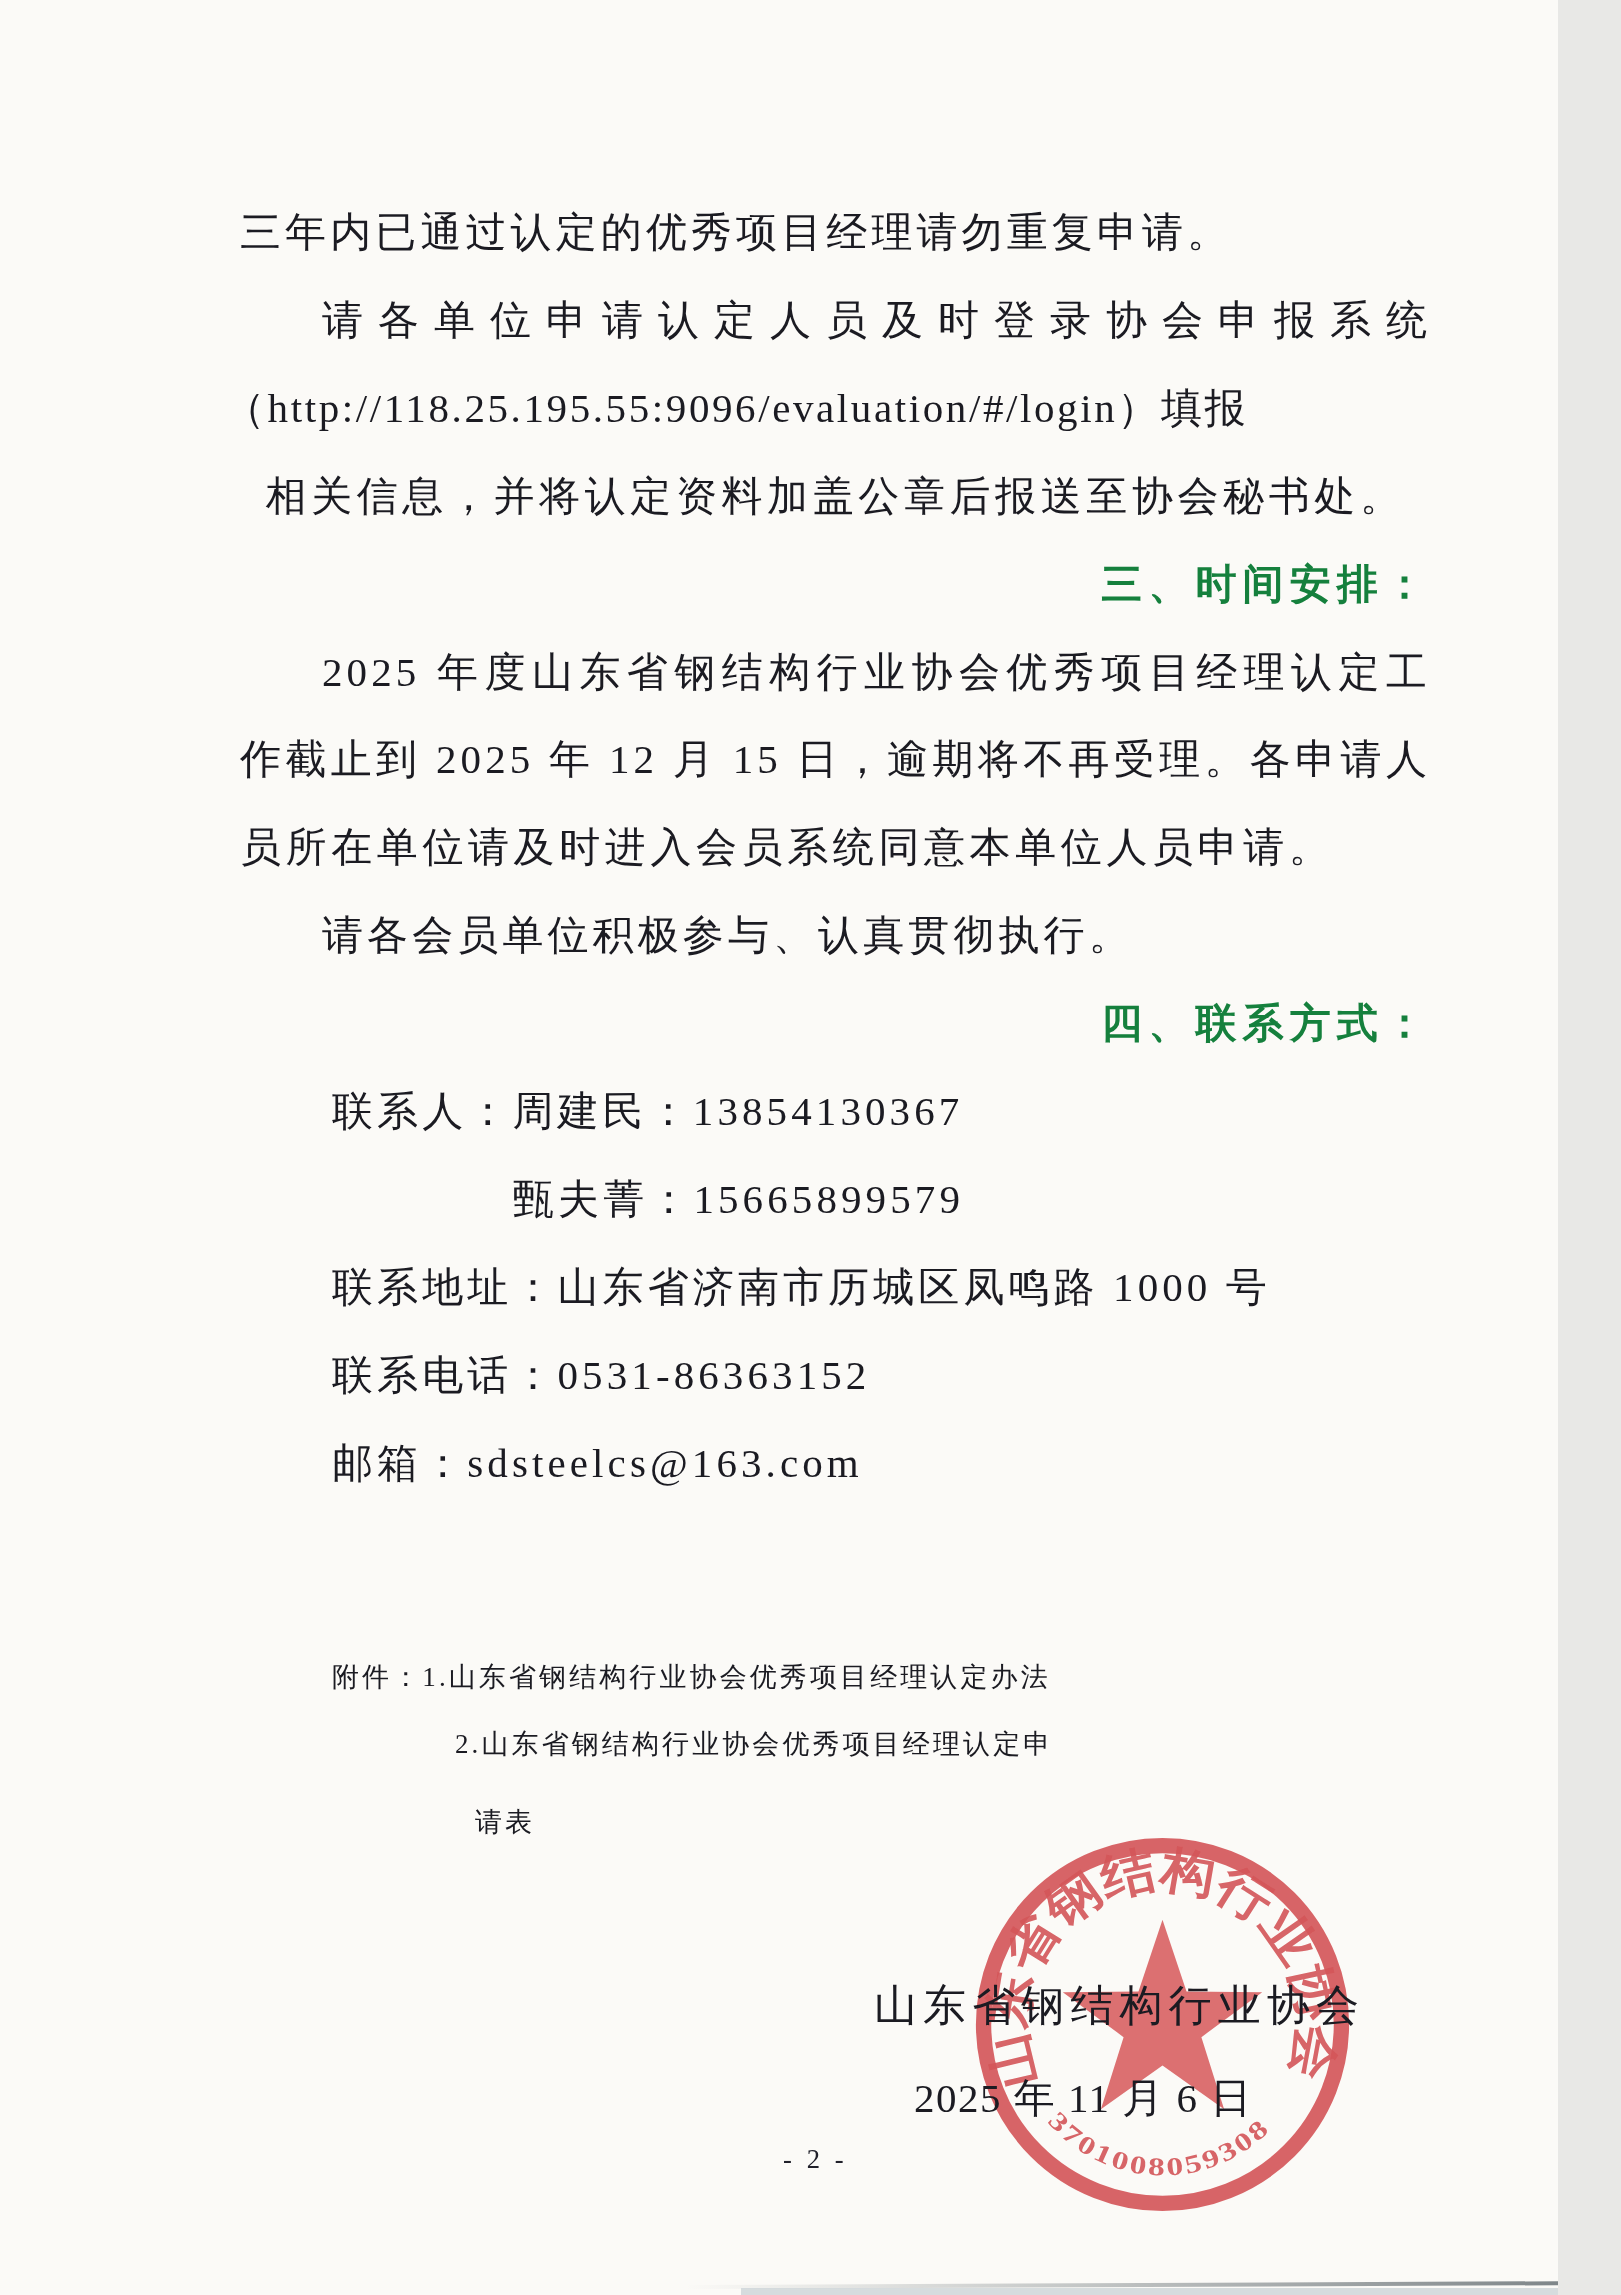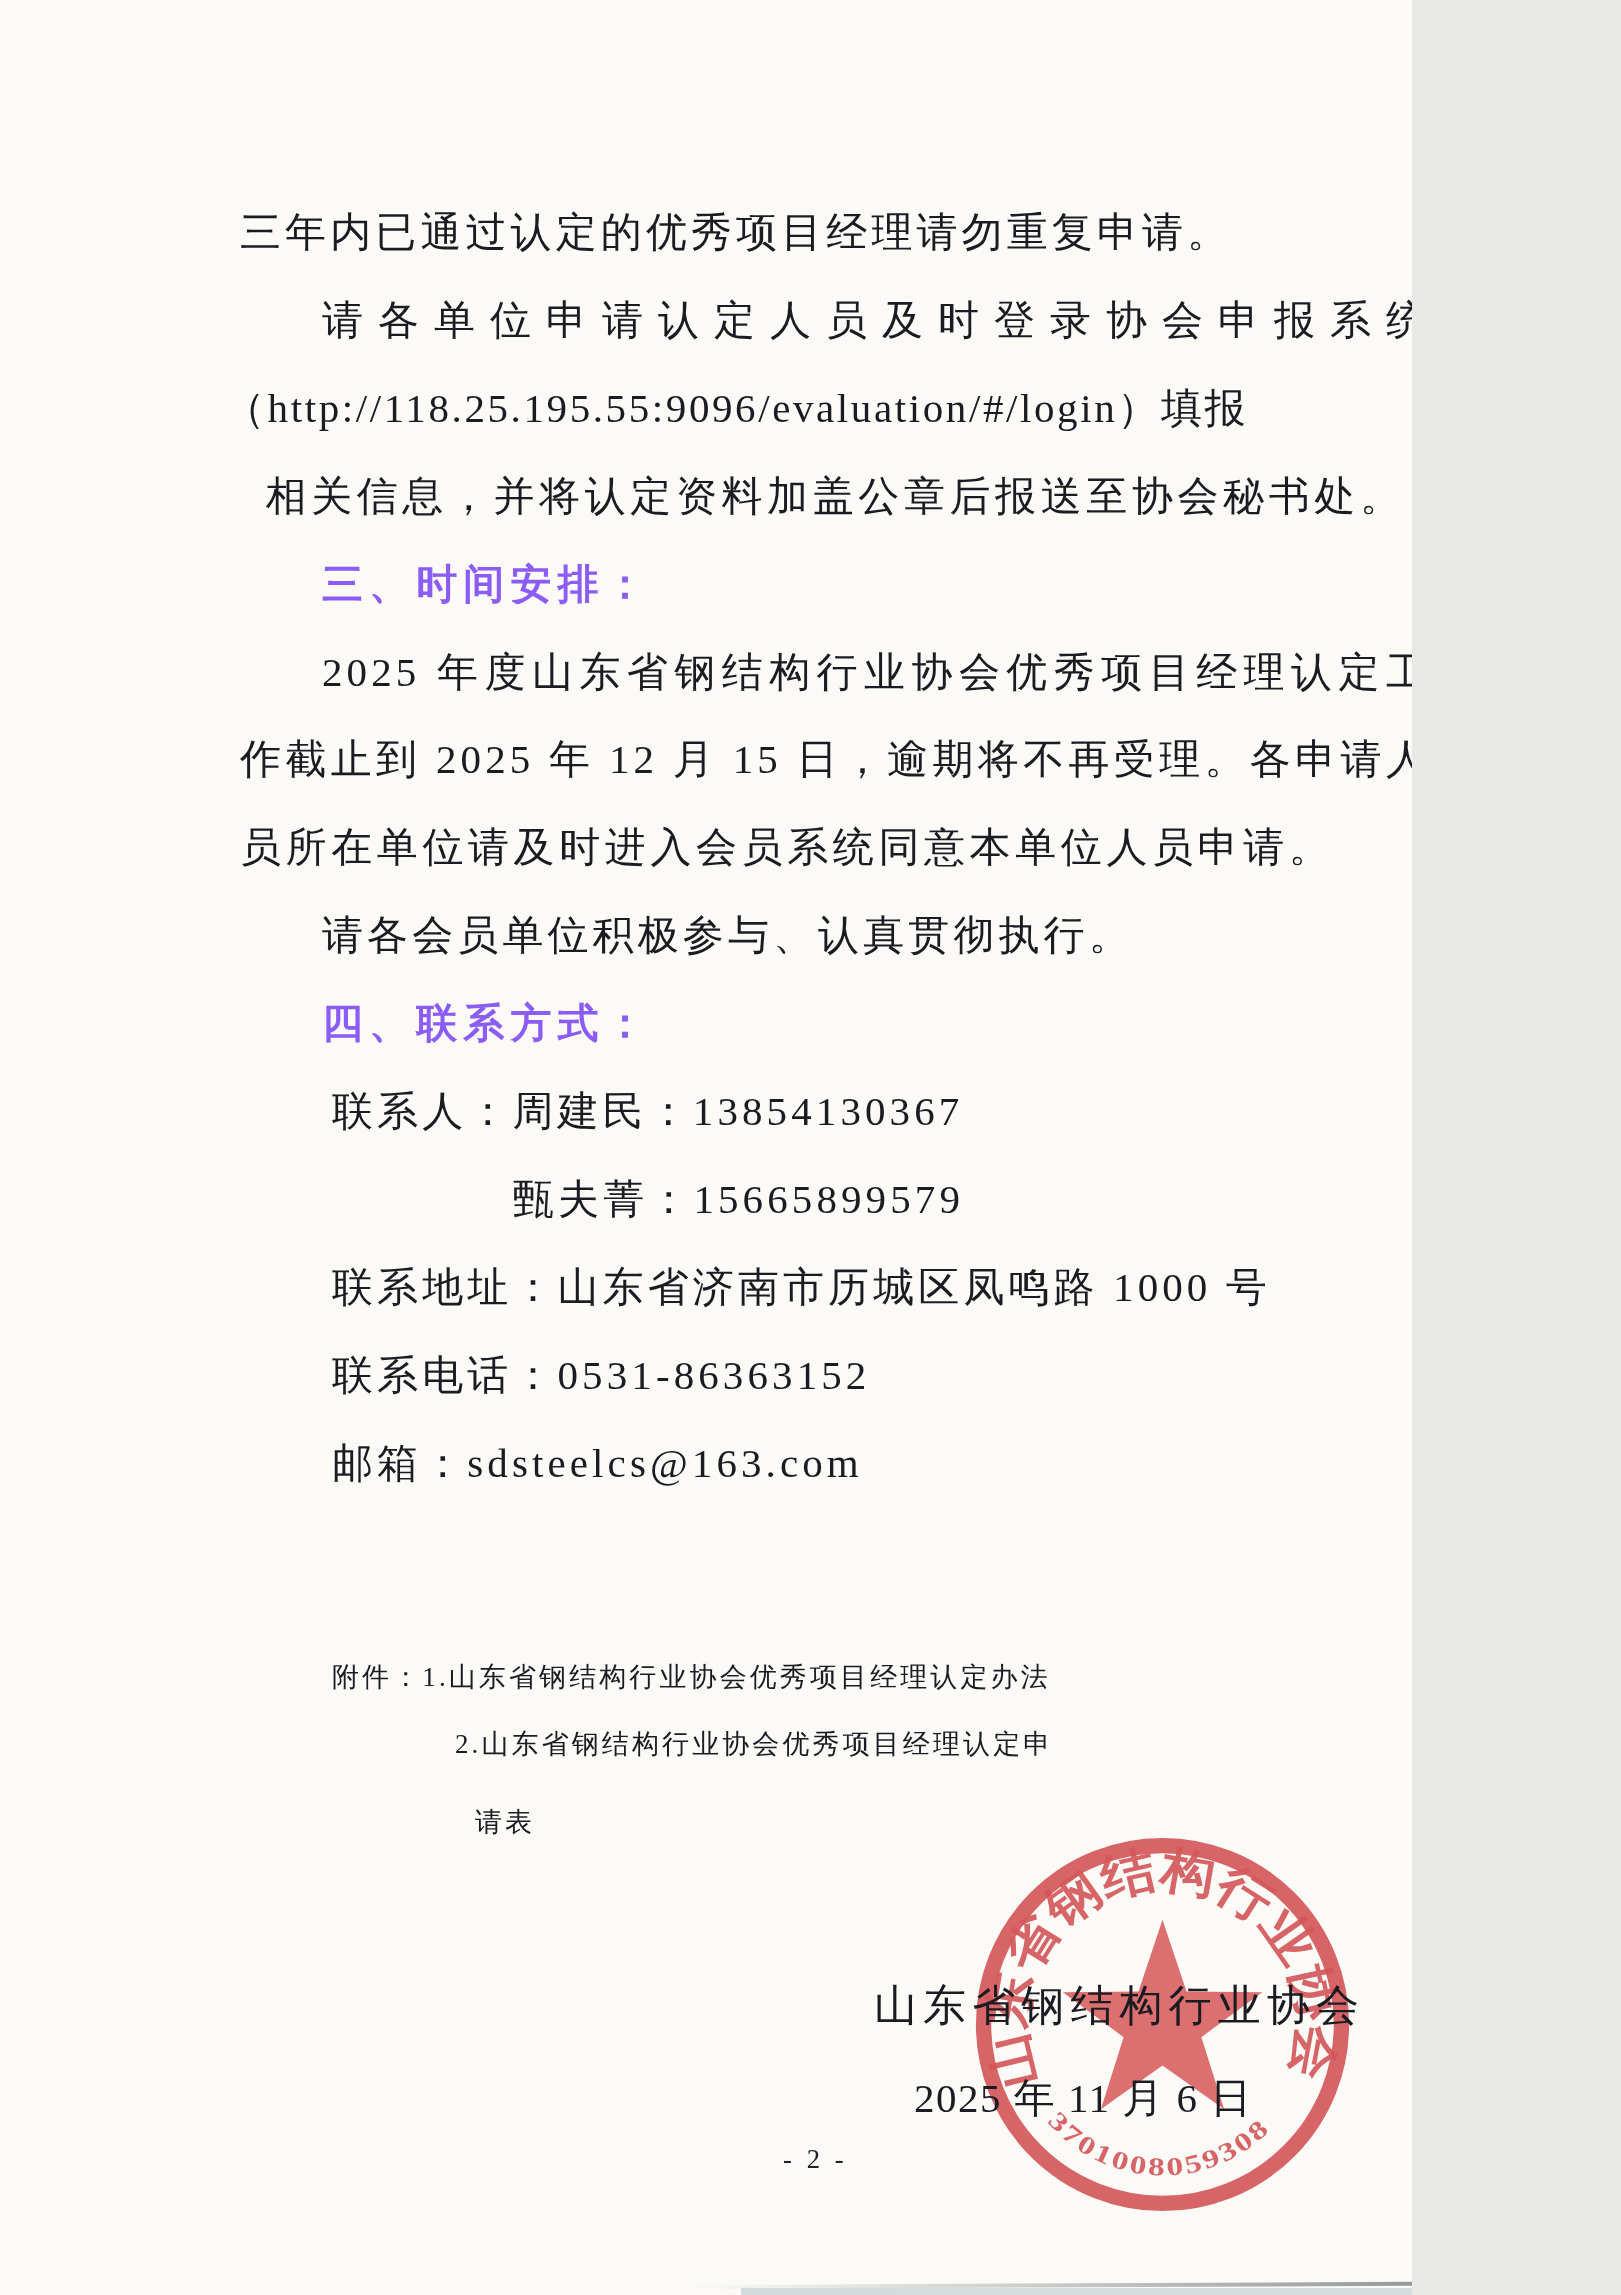--- a/index.html
+++ b/index.html
@@ -1,36 +1,37 @@
 <!DOCTYPE html>
 <html style="font-size:8.2px"><head>
 <meta charset="utf-8">
 <style>
   html,body{margin:0;padding:0;background:#e8e8e6;}
   .page{
     position:relative;
-    width:1412px;height:2295px;
+    width:1558px;height:2295px;
     background:#fbfaf7;
     overflow:hidden;
     font-family:"Liberation Serif","DejaVu Serif",serif;
     color:#1b1b22;
   }
   
   .ln{
     position:absolute;
     left:240px;width:1191px;
     font-size:41px;line-height:51px;
     letter-spacing:4.1px;
     white-space:nowrap;
   }
   .jst{white-space:normal;text-align:justify;text-align-last:justify;}
   .heading{
     font-family:"Liberation Sans","DejaVu Sans",sans-serif;
     font-weight:700;letter-spacing:6.1px;text-indent:82px;
-    color:#8b5cf6;
+    color:#15803d;
+    text-align:right;
   }
   .l0{top:207px;}
   .l1{top:295px;text-indent:82px;}
   .l2{top:383px;left:224px;letter-spacing:2.6px;}
   .l3{top:471px;letter-spacing:4.6px;text-align:center;}
   .l4{top:559px;}
   .l5{top:647px;text-indent:82px;}
   .l6{top:734px;}
   .l7{top:822px;letter-spacing:4.6px;}
   .l8{top:910px;text-indent:82px;}

